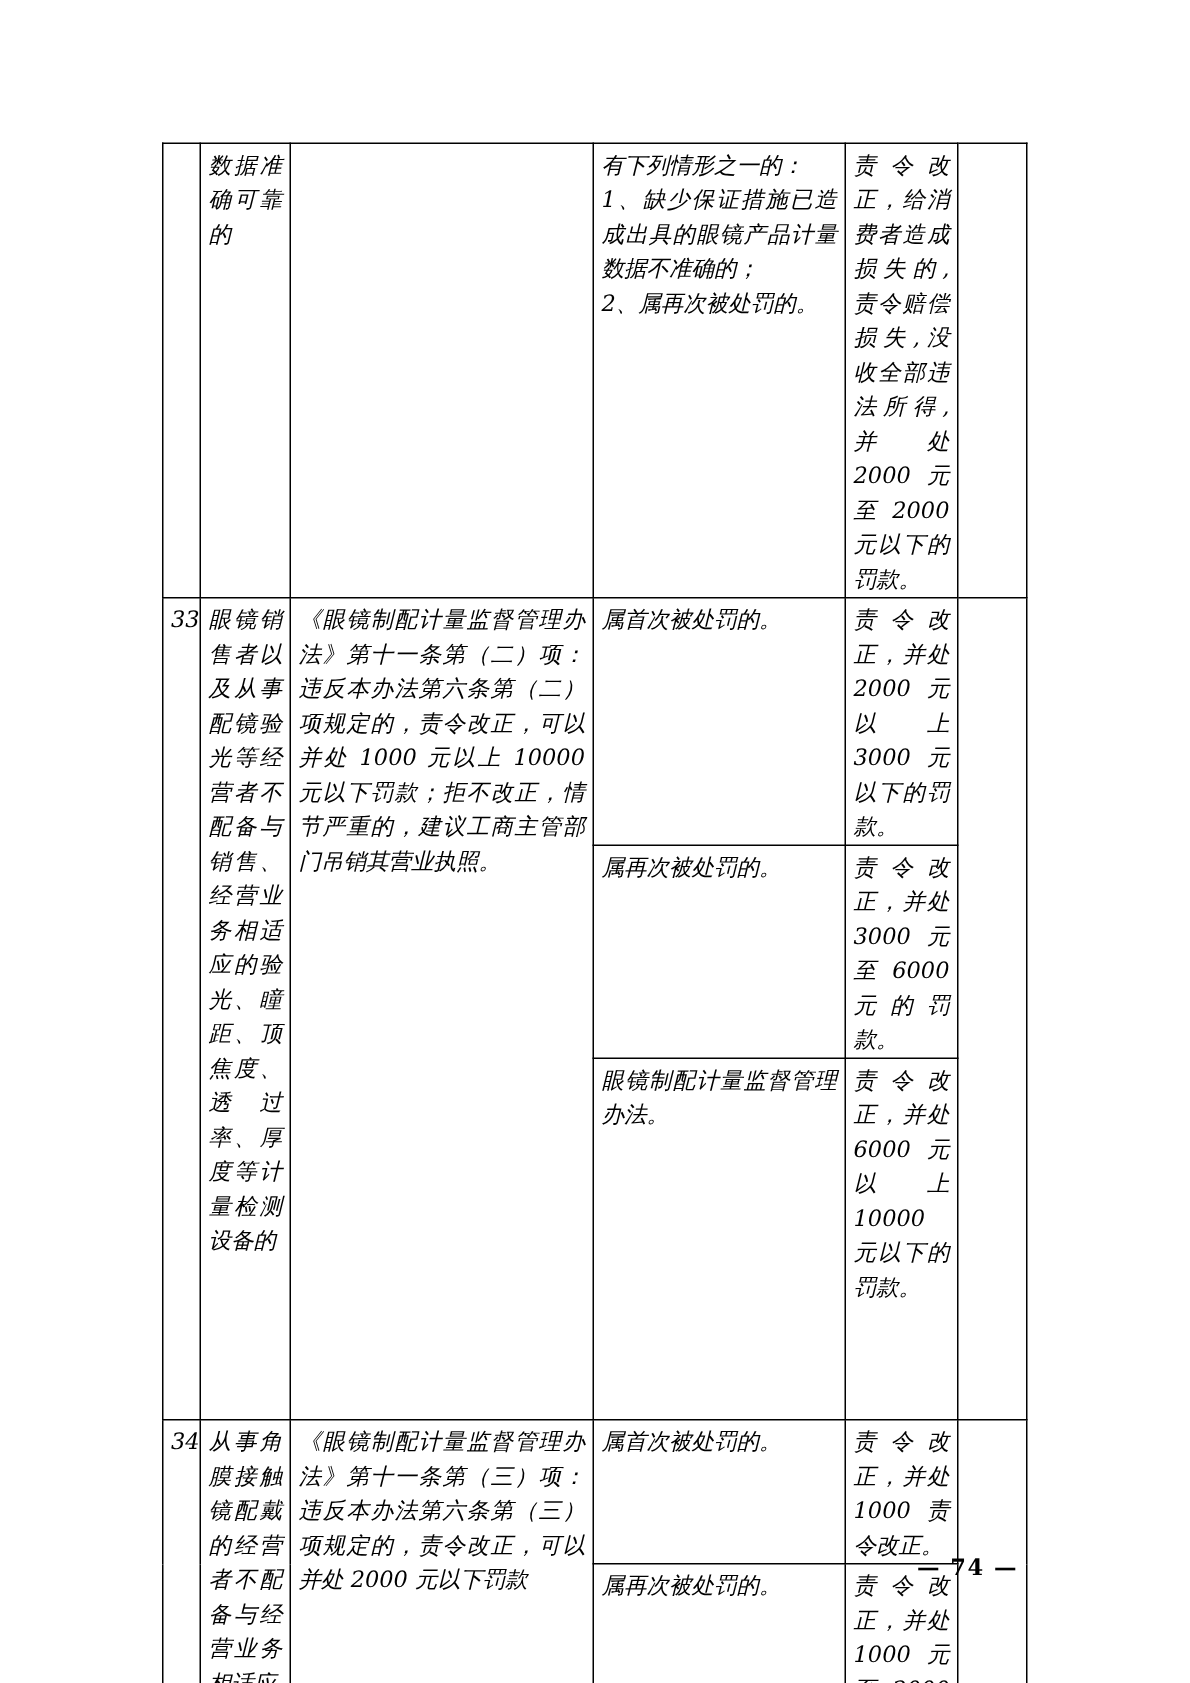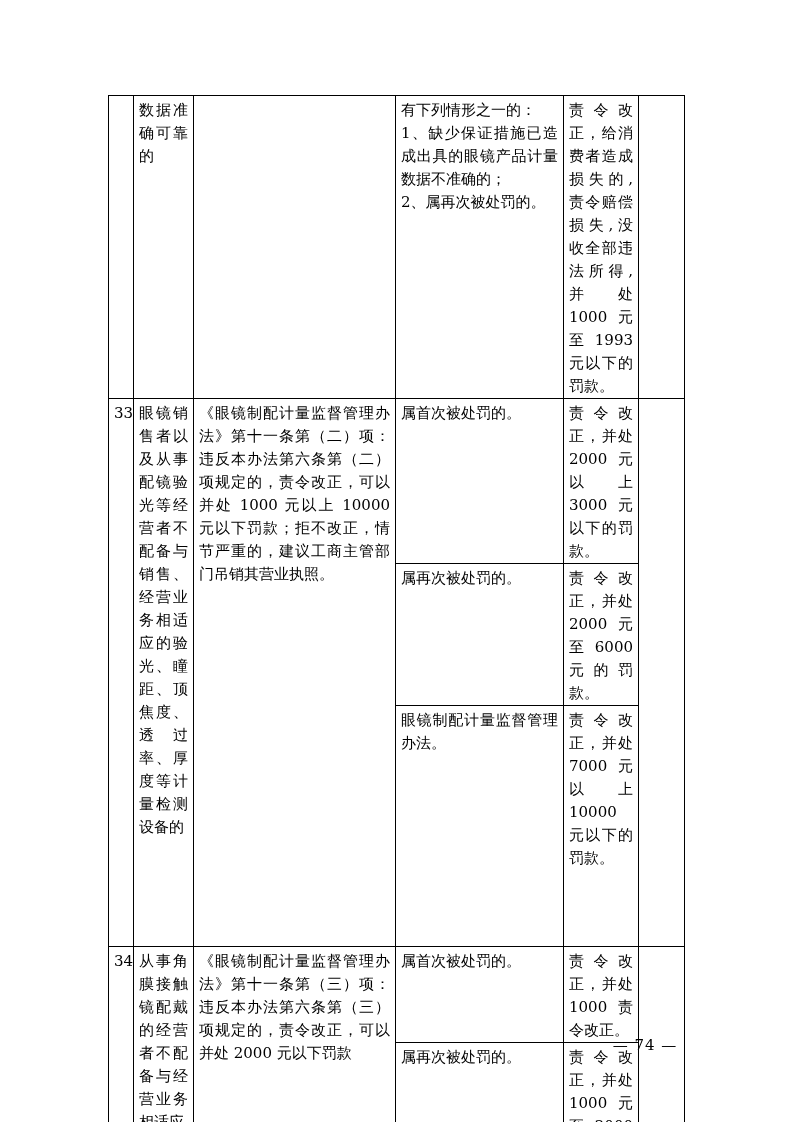--- a/index.html
+++ b/index.html
@@ -28,40 +28,42 @@
   table.doc-table td {
     border: 1px solid #000000;
     vertical-align: top;
     padding: 3px 5px 0 5px;
     font-size: 15px;
     line-height: 23px;
     text-align: justify;
     text-justify: inter-character;
     white-space: pre-wrap;
     overflow: hidden;
+    font-style: italic;
   }
   td.num-cell {
     text-align: center;
     padding: 4px 1px 0 1px;
     font-size: 14px;
     white-space: normal;
     margin-left: 43px;
   }
   td.notes-cell {
     padding: 0;
   }
   .page-number {
     position: absolute;
     left: 600px;
     top: 1035px;
     width: 90px;
     text-align: center;
     font-size: 15px;
     line-height: 20px;
     letter-spacing: 1px;
+    font-weight: bold;
   }
 </style>
 </head>
 <body>
 
 <div class="table-wrap">
   <table class="doc-table">
     <colgroup>
       <col style="width:25px">
       <col style="width:60px">
@@ -72,39 +74,39 @@
     </colgroup>
 
     <tbody>
         <tr style="height:269px">
       <td class="num-cell"></td>
       <td>数据准确可靠的</td>
       <td></td>
       <td>有下列情形之一的：
 1、缺少保证措施已造成出具的眼镜产品计量数据不准确的；
 2、属再次被处罚的。</td>
-      <td>责令改正，给消费者造成损失的,责令赔偿损失,没收全部违法所得,并处 1000 元至 1993 元以下的罚款。</td>
+      <td>责令改正，给消费者造成损失的,责令赔偿损失,没收全部违法所得,并处 2000 元至 2000 元以下的罚款。</td>
       <td class="notes-cell"></td>
     </tr>
 
     <tr style="height:116px">
       <td class="num-cell" rowspan="3">33</td>
       <td rowspan="3">眼镜销售者以及从事配镜验光等经营者不配备与销售、经营业务相适应的验光、瞳距、顶焦度、透过率、厚度等计量检测设备的</td>
       <td rowspan="3">《眼镜制配计量监督管理办法》第十一条第（二）项：违反本办法第六条第（二）项规定的，责令改正，可以并处 1000 元以上 10000 元以下罚款；拒不改正，情节严重的，建议工商主管部门吊销其营业执照。</td>
       <td>属首次被处罚的。</td>
       <td>责令改正，并处 2000 元以上 3000 元以下的罚款。</td>
       <td class="notes-cell" rowspan="3"></td>
     </tr>
     <tr style="height:98px">
       <td>属再次被处罚的。</td>
-      <td>责令改正，并处 2000 元至 6000 元的罚款。</td>
+      <td>责令改正，并处 3000 元至 6000 元的罚款。</td>
     </tr>
     <tr style="height:241px">
       <td>眼镜制配计量监督管理办法。</td>
-      <td>责令改正，并处 7000 元以上 10000 元以下的罚款。</td>
+      <td>责令改正，并处 6000 元以上 10000 元以下的罚款。</td>
     </tr>
 
     <tr style="height:94px">
       <td class="num-cell" rowspan="2">34</td>
       <td rowspan="2">从事角膜接触镜配戴的经营者不配备与经营业务相适应</td>
       <td rowspan="2">《眼镜制配计量监督管理办法》第十一条第（三）项：违反本办法第六条第（三）项规定的，责令改正，可以并处 2000 元以下罚款</td>
       <td>属首次被处罚的。</td>
       <td>责令改正，并处 1000 责令改正。</td>
       <td class="notes-cell" rowspan="2"></td>
     </tr>

